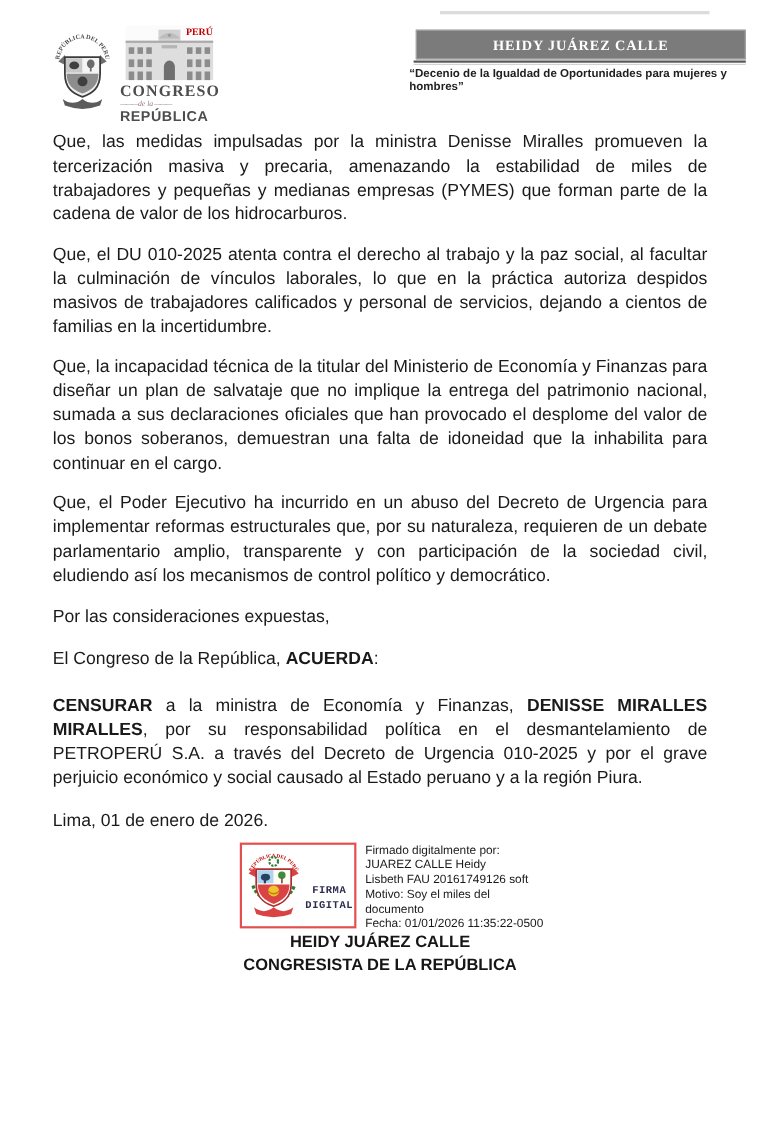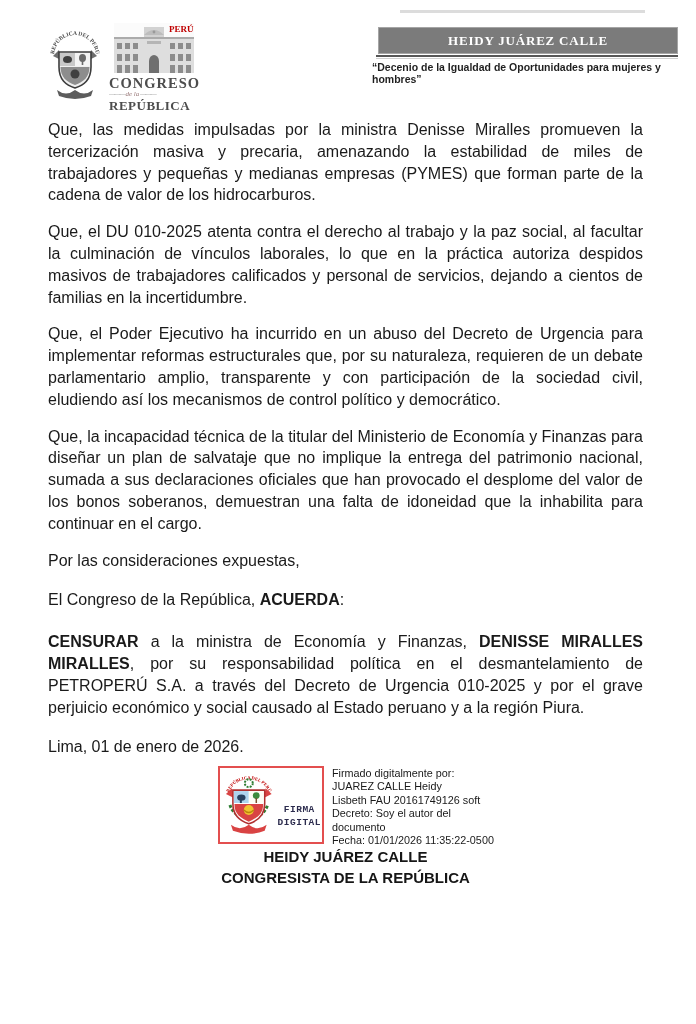--- a/index.html
+++ b/index.html
@@ -13,21 +13,21 @@
     overflow:hidden;
   }
   
   .scan-artifact{position:absolute;left:400px;top:10px;width:245px;height:3px;background:#dcdcdc;}
   .coat-left{position:absolute;left:50px;top:24px;width:50px;height:88px;}
   .congress-logo{position:absolute;left:109px;top:23px;width:90px;text-align:left;}
   .congress-logo .building{display:block;margin:0 auto;}
   .logo-congreso{font-family:"Liberation Serif",serif;font-weight:bold;font-size:14.5px;letter-spacing:1px;color:#4d4d4d;line-height:16px;margin-top:2px;}
   .logo-dela{font-family:"Liberation Serif",serif;font-style:italic;font-size:7px;color:#9a7a7a;line-height:7px;}
   .logo-dela .dash{color:#8a8a8a;letter-spacing:-1px;}
-  .logo-republica{font-family:Liberation Serif, serif;font-weight:bold;font-size:13px;letter-spacing:0.5px;color:#4d4d4d;line-height:15px;}
+  .logo-republica{font-family:Liberation Sans, sans-serif;font-weight:bold;font-size:13px;letter-spacing:0.5px;color:#4d4d4d;line-height:15px;}
   .banner{
     position:absolute;left:378px;top:27px;width:298px;height:25px;
     background:#7b7b7b;border:1px solid #a5a5a5;
     display:flex;align-items:center;justify-content:center;
   }
   .banner-name{
     font-family:"Liberation Serif",serif;font-weight:bold;
     font-size:13px;letter-spacing:0.8px;color:#ffffff;
   }
   .banner-rule{
@@ -139,22 +139,22 @@
 
   <div class="banner">
     <span class="banner-name">HEIDY JUÁREZ CALLE</span>
   </div>
   <div class="banner-rule"></div>
   <div class="motto">“Decenio de la Igualdad de Oportunidades para mujeres y hombres”</div>
 
   <div class="doc-body">
     <p>Que, las medidas impulsadas por la ministra Denisse Miralles promueven la tercerización masiva y precaria, amenazando la estabilidad de miles de trabajadores y pequeñas y medianas empresas (PYMES) que forman parte de la cadena de valor de los hidrocarburos.</p>
     <p>Que, el DU 010-2025 atenta contra el derecho al trabajo y la paz social, al facultar la culminación de vínculos laborales, lo que en la práctica autoriza despidos masivos de trabajadores calificados y personal de servicios, dejando a cientos de familias en la incertidumbre.</p>
+    <p>Que, la incapacidad técnica de la titular del Ministerio de Economía y Finanzas para diseñar un plan de salvataje que no implique la entrega del patrimonio nacional, sumada a sus declaraciones oficiales que han provocado el desplome del valor de los bonos soberanos, demuestran una falta de idoneidad que la inhabilita para continuar en el cargo.</p>
     <p>Que, el Poder Ejecutivo ha incurrido en un abuso del Decreto de Urgencia para implementar reformas estructurales que, por su naturaleza, requieren de un debate parlamentario amplio, transparente y con participación de la sociedad civil, eludiendo así los mecanismos de control político y democrático.</p>
-    <p>Que, la incapacidad técnica de la titular del Ministerio de Economía y Finanzas para diseñar un plan de salvataje que no implique la entrega del patrimonio nacional, sumada a sus declaraciones oficiales que han provocado el desplome del valor de los bonos soberanos, demuestran una falta de idoneidad que la inhabilita para continuar en el cargo.</p>
 
     <p class="single line-porlas">Por las consideraciones expuestas,</p>
 
     <p class="single line-acuerda"><span>El Congreso de la República, </span><b>ACUERDA</b><span>:</span></p>
 
     <p class="censure"><b>CENSURAR</b><span> a la ministra de Economía y Finanzas, </span><b>DENISSE MIRALLES MIRALLES</b><span>, por su responsabilidad política en el desmantelamiento de PETROPERÚ S.A. a través del Decreto de Urgencia 010-2025 y por el grave perjuicio económico y social causado al Estado peruano y a la región Piura.</span></p>
 
     <p class="single date-line">Lima, 01 de enero de 2026.</p>
   </div>
 
@@ -187,21 +187,21 @@
       </svg>
       <div class="stamp-label">
         <div>FIRMA</div>
         <div>DIGITAL</div>
       </div>
     </div>
     <div class="sig-text">
       <div>Firmado digitalmente por:</div>
       <div>JUAREZ CALLE Heidy</div>
       <div>Lisbeth FAU 20161749126 soft</div>
-      <div>Decreto: Soy el autor del</div>
+      <div>Motivo: Soy el miles del</div>
       <div>documento</div>
       <div>Fecha: 01/01/2026 11:35:22-0500</div>
     </div>
   </div>
 
   <div class="footer">
     <div>HEIDY JUÁREZ CALLE</div>
     <div>CONGRESISTA DE LA REPÚBLICA</div>
   </div>
 

